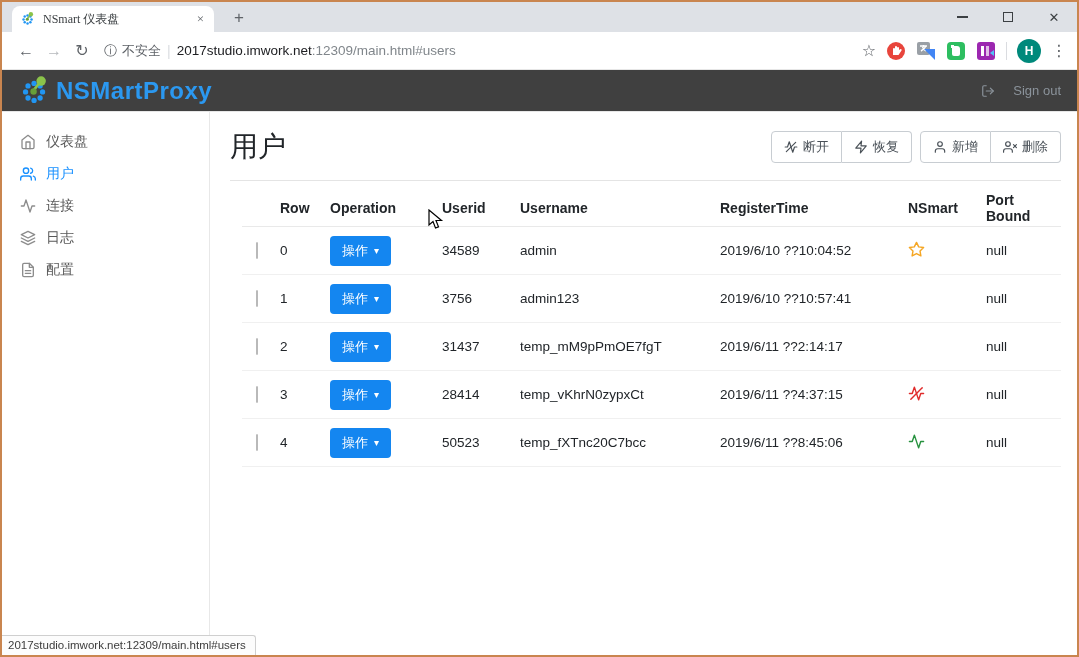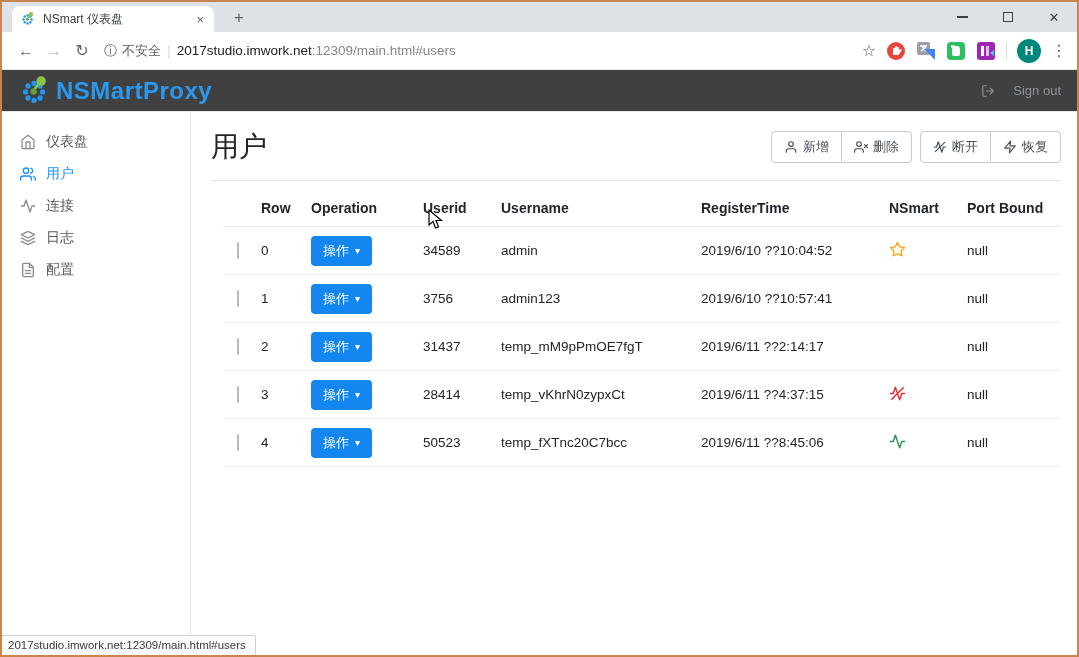--- a/index.html
+++ b/index.html
@@ -3,21 +3,21 @@
 <meta charset="utf-8">
 <style>
   * { margin:0; padding:0; box-sizing:border-box; }
   body { font-family:"Liberation Sans","DejaVu Sans",sans-serif; background:#888; }
   .screen { position:relative; width:1079px; height:657px; background:#fff;
             border:2px solid #c9854f; overflow:hidden; }
 
   
   .titlebar { position:relative; height:30px; background:#dee1e6; }
   .tab { position:absolute; left:10px; top:4px; width:202px; height:26px; background:#fff;
-         border-radius:8px 8px 0 0; display:flex; align-items:center; padding:8px 8px; gap:7px; }
+         border-radius:8px 8px 0 0; display:flex; align-items:center; padding:8px 8px; gap:7px;font-family:Liberation Serif, serif; }
   .tab-title { font-size:12px; color:#3c4043; flex:1; white-space:nowrap; overflow:hidden; }
   .tab-close { font-size:13px; color:#5f6368; cursor:default; padding:0 2px; }
   .newtab { position:absolute; left:224px; top:3px; width:26px; height:26px; display:flex;
             align-items:center; justify-content:center; font-size:17px; color:#5f6368; }
   .wincontrols { position:absolute; right:0; top:0; height:30px; display:flex; }
   .winbtn { width:46px; height:30px; display:flex; align-items:center; justify-content:center; color:#3c4043; font-size:13px; }
   .glyph-min { width:11px; height:1.5px; background:#3c4043; display:block; }
   .glyph-max { width:10px; height:10px; border:1.5px solid #3c4043; display:block; }
 
   
@@ -42,21 +42,21 @@
   
   .appheader { height:42px; background:#404040; border-bottom:1px solid #e7e7e7;
                display:flex; align-items:center; padding:0 16px; }
   .brand { display:flex; align-items:center; gap:4px; }
   .brand-text { font-size:24px; font-weight:bold; color:#2b98f0; letter-spacing:0.5px; }
   .signout { margin-left:auto; display:flex; align-items:center; gap:18px; color:#8b939b; font-size:13px; }
   .signout svg { width:14px; height:14px; }
 
   
   .content { display:flex; height:543px; }
-  .sidebar { width:189px; border-right:1px solid #e8e8e8; padding-top:14px; background:#fff; }
+  .sidebar { width:208px; border-right:1px solid #e8e8e8; padding-top:14px; background:#fff; }
   .nav-item { display:flex; align-items:center; gap:10px; height:32px; padding:0 18px;
               font-size:14px; color:#595959; cursor:default; }
   .nav-item svg { width:16px; height:16px; color:#8c8c8c; flex:none; }
   .nav-item.active { color:#1890ff; }
   .nav-item.active svg { color:#1890ff; }
 
   main { flex:1; padding:0 16px 0 20px; }
   .page-head { margin-top:16px; display:flex; align-items:center; justify-content:space-between; }
   .page-title { font-size:28px; font-weight:500; color:#212529; }
   .action-groups { display:flex; gap:8px; }
@@ -253,48 +253,48 @@
       </div>
     </aside>
 
     <main>
       <div class="page-head">
         <h1 class="page-title">用户</h1>
         <div class="action-groups">
           <div class="btn-group">
             <button class="btn">
               <svg viewBox="0 0 24 24" fill="none" stroke="currentColor" stroke-width="2" stroke-linecap="round" stroke-linejoin="round">
+                  <polyline points="22 12 18 12 15 21 9 3 6 12 2 12"></polyline>
+                  <line x1="4" y1="20" x2="20" y2="4"></line>
+                </svg>
+              <span>断开</span>
+            </button>
+            <button class="btn">
+              <svg viewBox="0 0 24 24" fill="none" stroke="currentColor" stroke-width="2" stroke-linecap="round" stroke-linejoin="round">
+                  <polygon points="13 2 3 14 12 14 11 22 21 10 12 10 13 2"></polygon>
+                </svg>
+              <span>恢复</span>
+            </button>
+          </div>
+          <div class="btn-group">
+            <button class="btn">
+              <svg viewBox="0 0 24 24" fill="none" stroke="currentColor" stroke-width="2" stroke-linecap="round" stroke-linejoin="round">
                   <path d="M20 21v-2a4 4 0 0 0-4-4H8a4 4 0 0 0-4 4v2"></path>
                   <circle cx="12" cy="7" r="4"></circle>
                 </svg>
               <span>新增</span>
             </button>
             <button class="btn">
               <svg viewBox="0 0 24 24" fill="none" stroke="currentColor" stroke-width="2" stroke-linecap="round" stroke-linejoin="round">
                   <path d="M16 21v-2a4 4 0 0 0-4-4H5a4 4 0 0 0-4 4v2"></path>
                   <circle cx="8.5" cy="7" r="4"></circle>
                   <line x1="18" y1="8" x2="23" y2="13"></line>
                   <line x1="23" y1="8" x2="18" y2="13"></line>
                 </svg>
               <span>删除</span>
-            </button>
-          </div>
-          <div class="btn-group">
-            <button class="btn">
-              <svg viewBox="0 0 24 24" fill="none" stroke="currentColor" stroke-width="2" stroke-linecap="round" stroke-linejoin="round">
-                  <polyline points="22 12 18 12 15 21 9 3 6 12 2 12"></polyline>
-                  <line x1="4" y1="20" x2="20" y2="4"></line>
-                </svg>
-              <span>断开</span>
-            </button>
-            <button class="btn">
-              <svg viewBox="0 0 24 24" fill="none" stroke="currentColor" stroke-width="2" stroke-linecap="round" stroke-linejoin="round">
-                  <polygon points="13 2 3 14 12 14 11 22 21 10 12 10 13 2"></polygon>
-                </svg>
-              <span>恢复</span>
             </button>
           </div>
         </div>
       </div>
       <hr class="head-divider">
 
       <div class="table">
         <div class="tr thead">
           <div></div>
           <div>Row</div>

